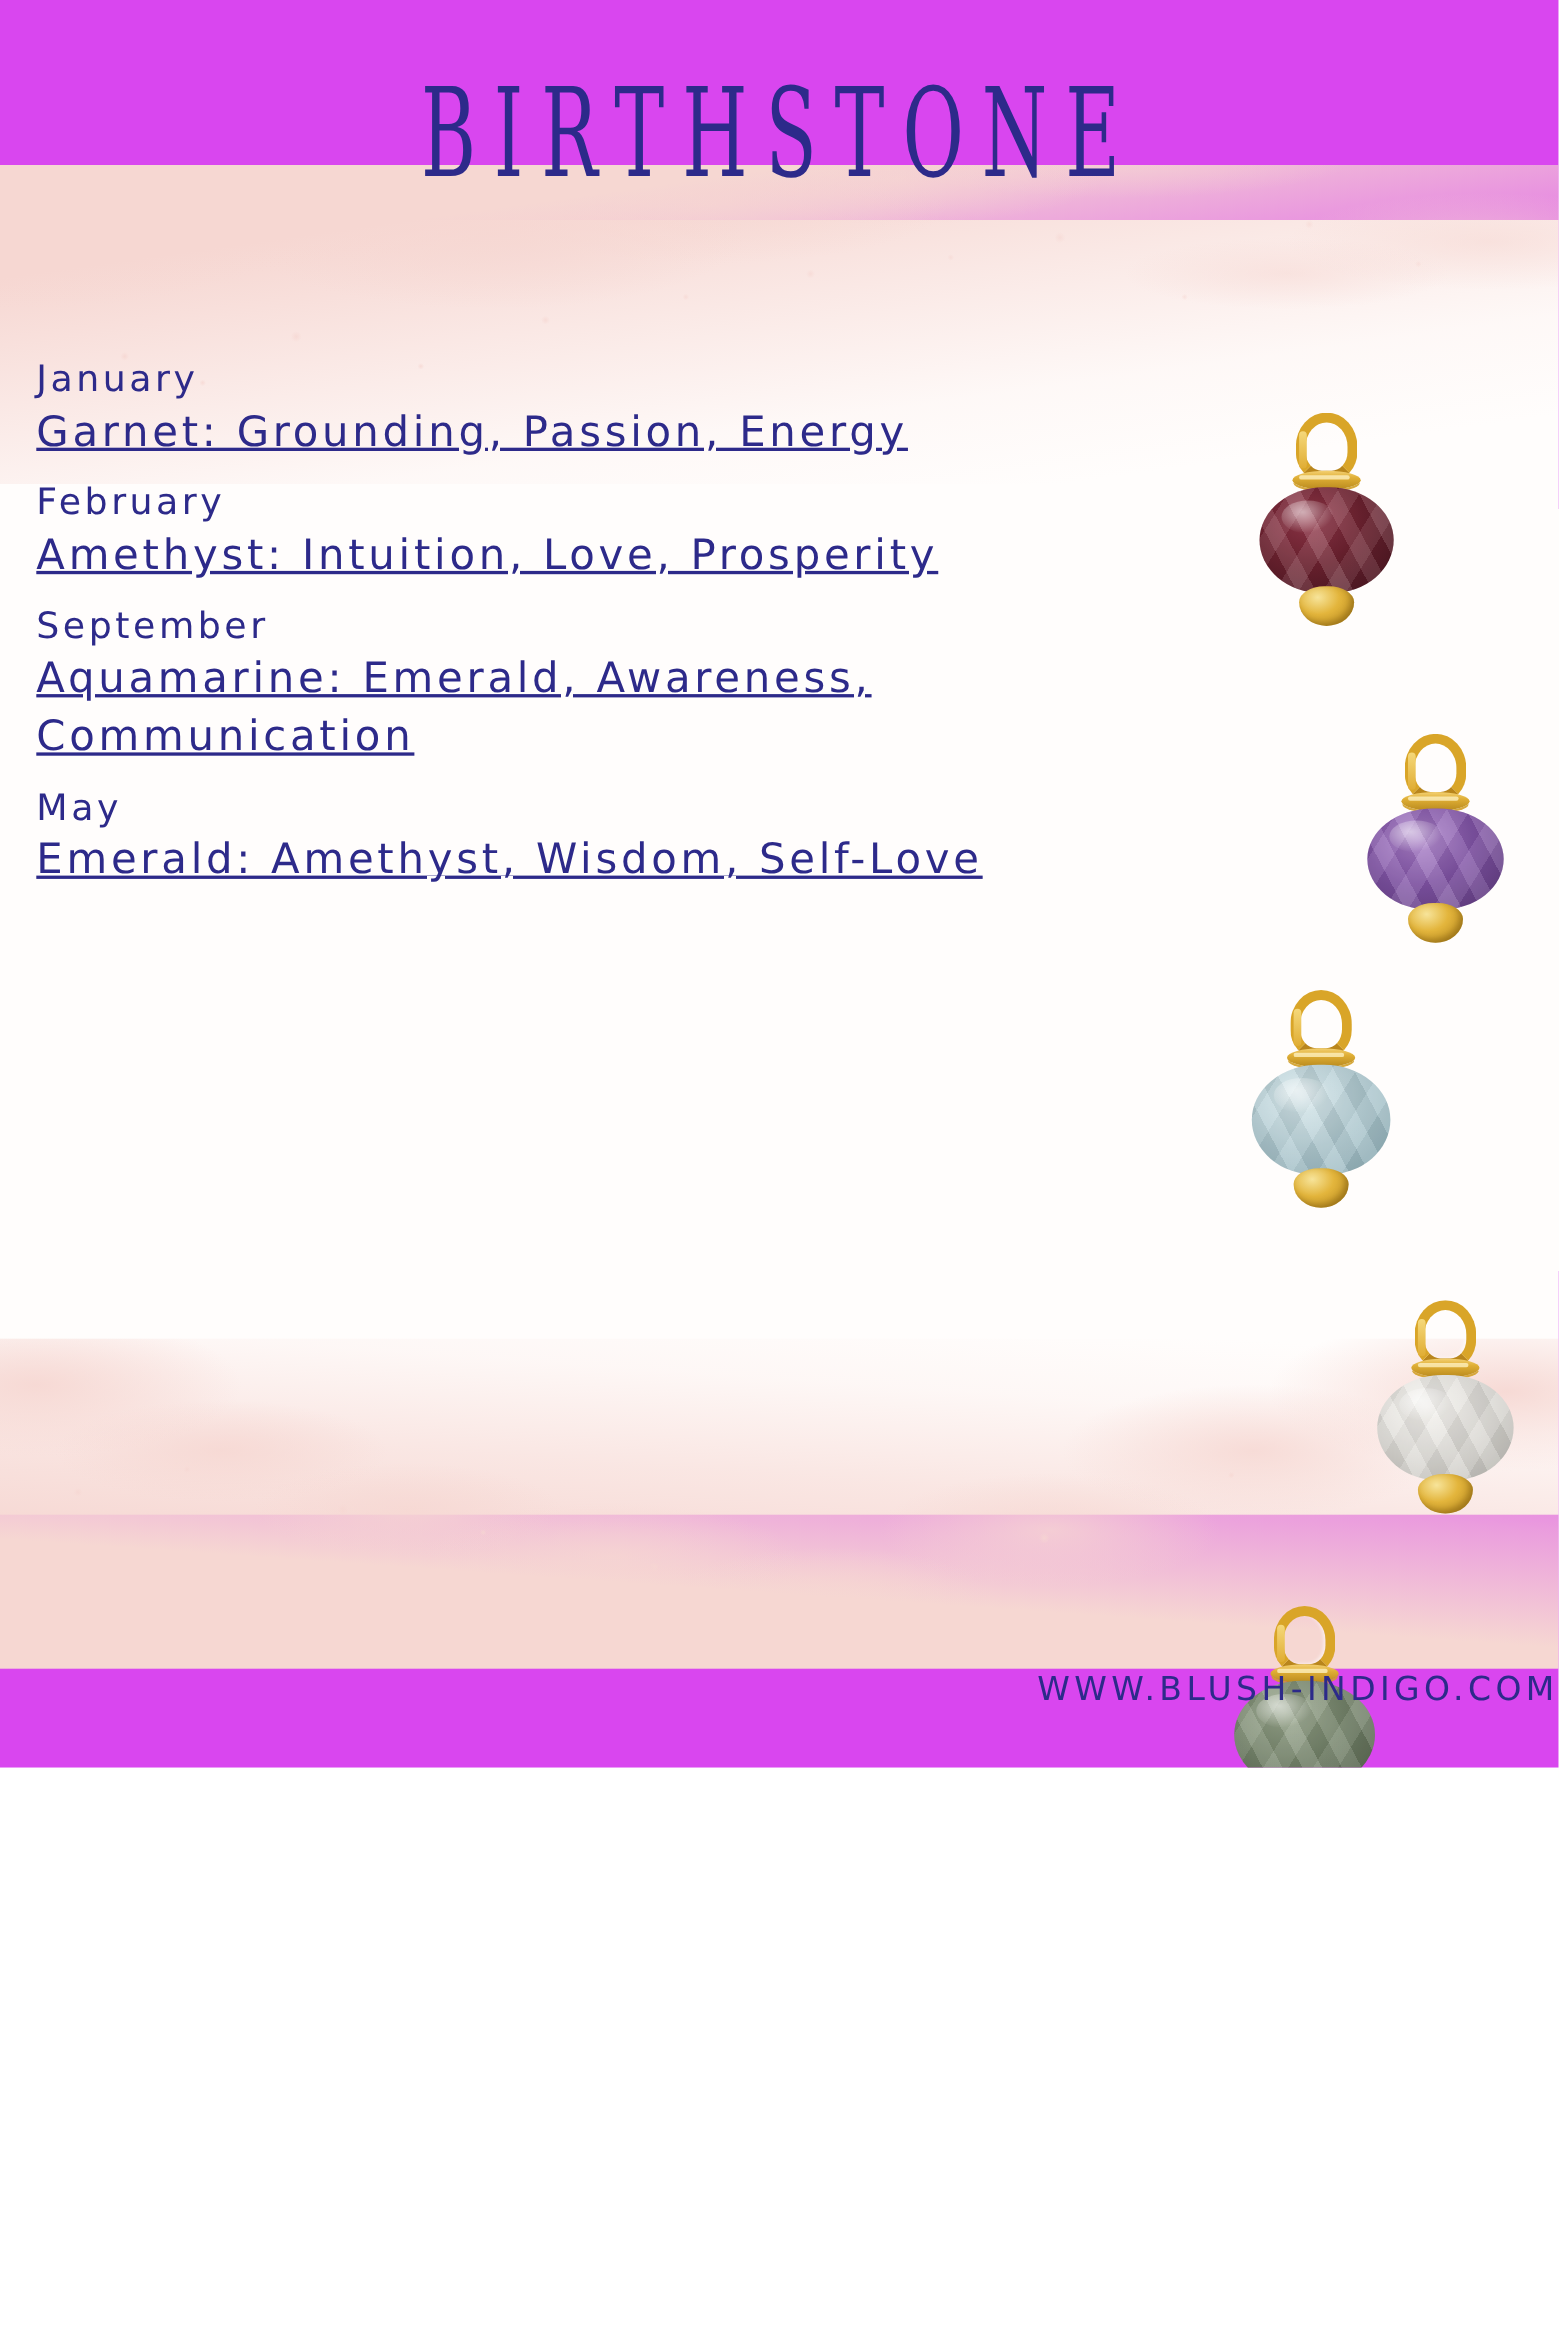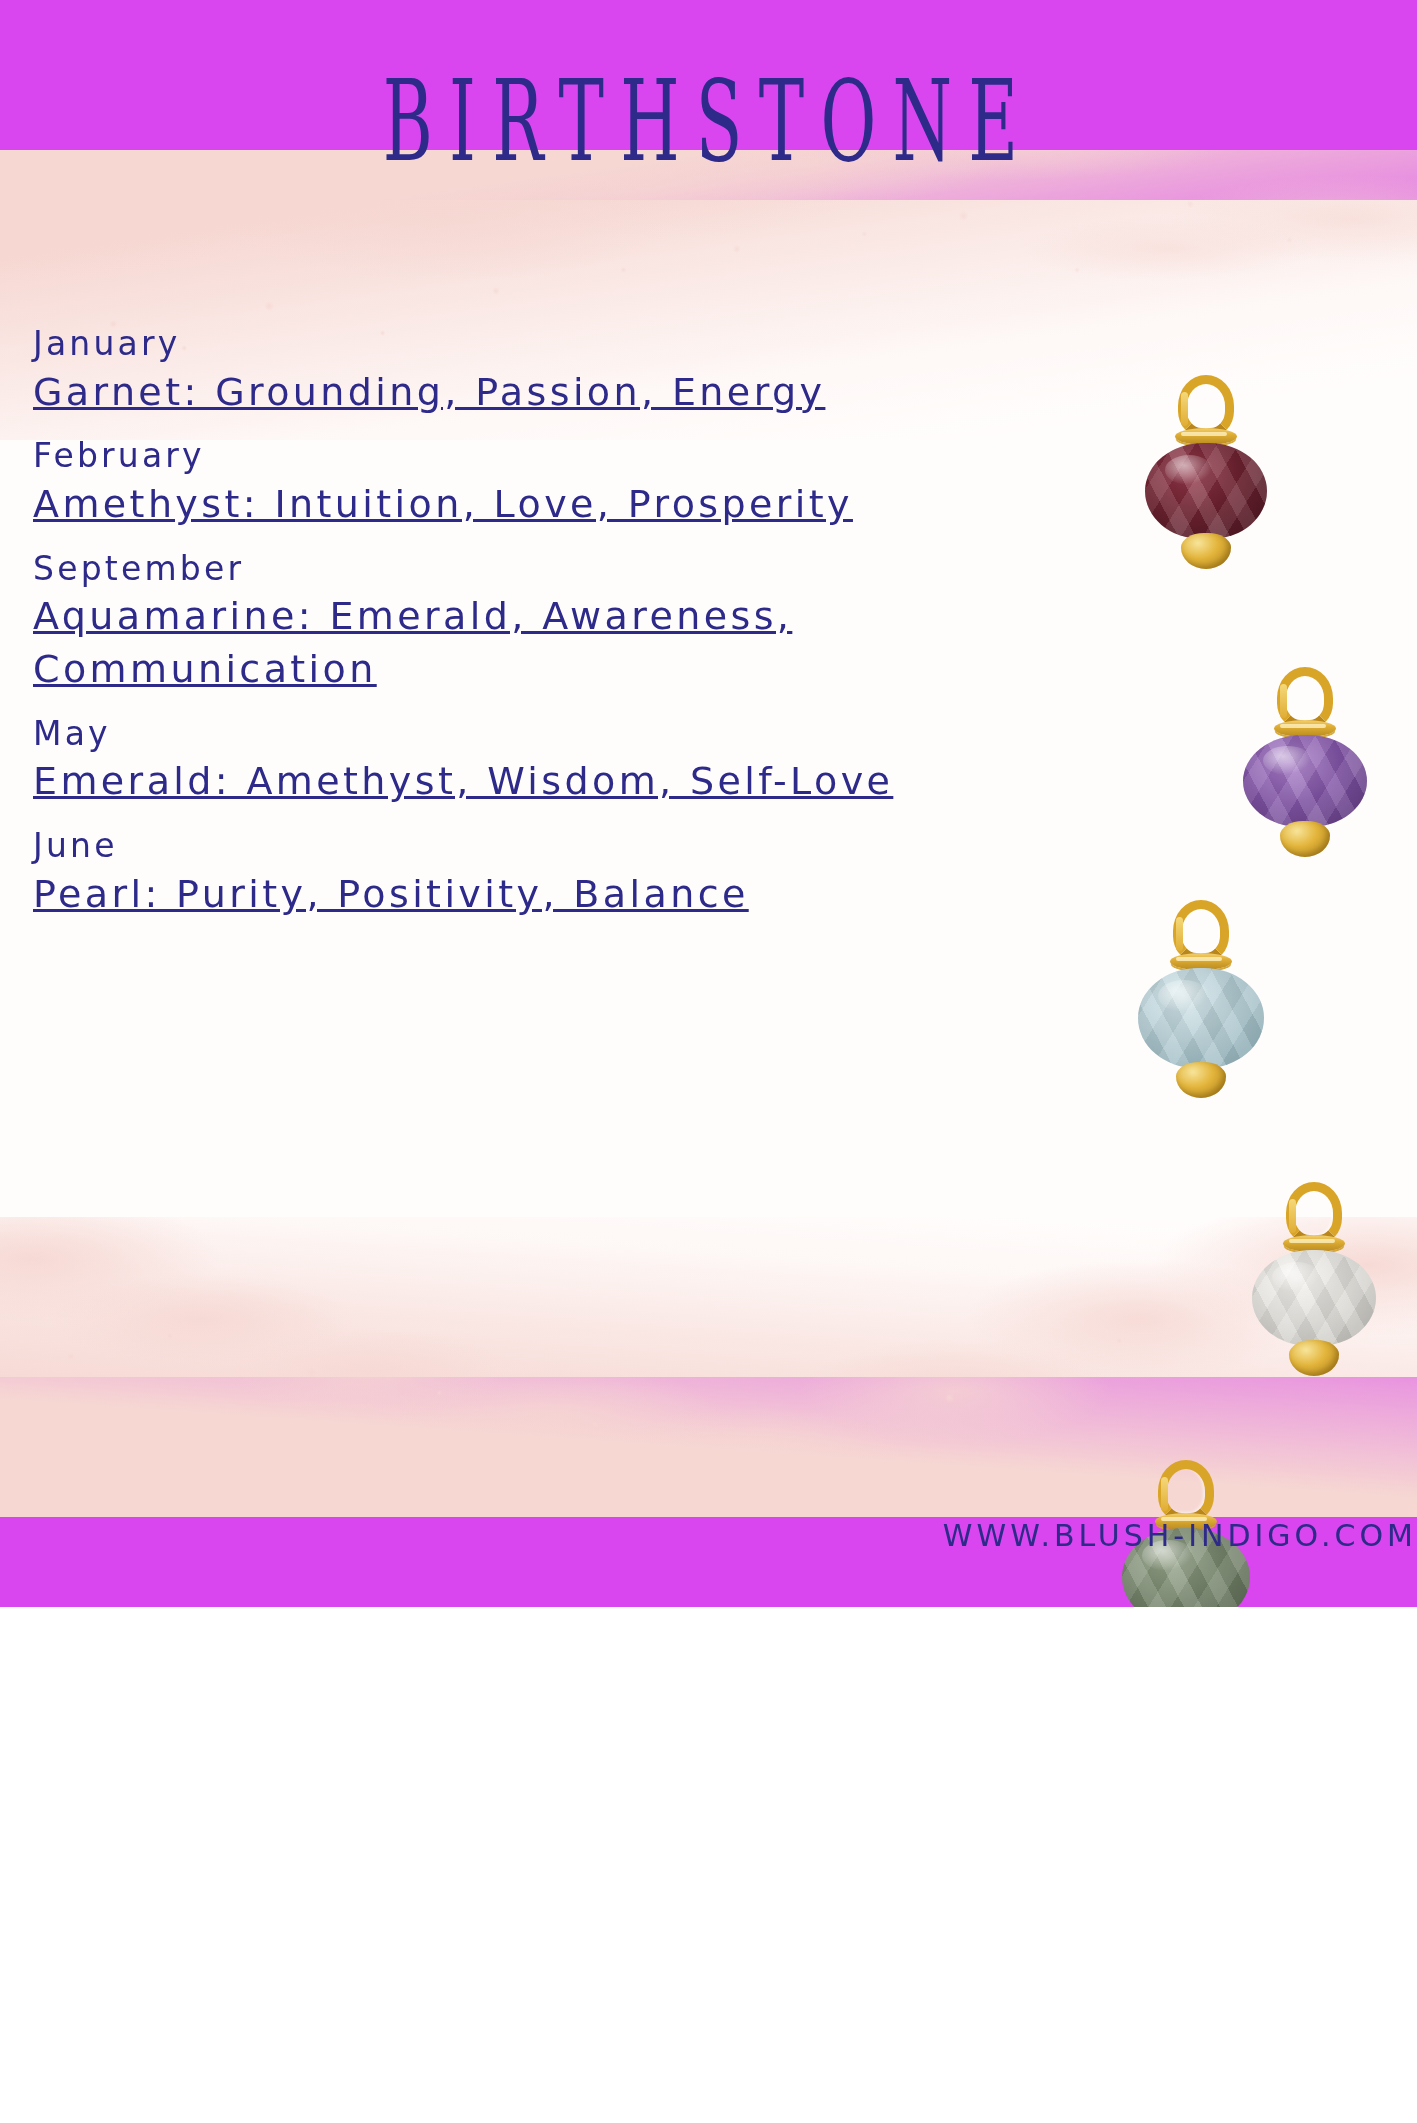--- a/index.html
+++ b/index.html
@@ -268,24 +268,20 @@
       <p class="month">September</p>
       <p class="desc">Aquamarine: Emerald, Awareness, Communication</p>
     </div>
 
 
     <div class="entry">
       <p class="month">May</p>
       <p class="desc">Emerald: Amethyst, Wisdom, Self-Love</p>
     </div>
 
-    <div class="entry">
-      <p class="month">June</p>
-      <p class="desc">Pearl: Purity, Positivity, Balance</p>
-    </div>
 
   </div>
 
   <div class="charm" style="left:1145px; top:375px;">
     <div class="loop"></div>
     <div class="wrap"></div>
     <div class="bead" style="width:122px;height:96px;background:radial-gradient(ellipse at 36% 30%, #94374a 0%, #6d2230 45%, #45151f 100%);">
       <div class="facets"></div>
         <div class="shine"></div>
     </div>

